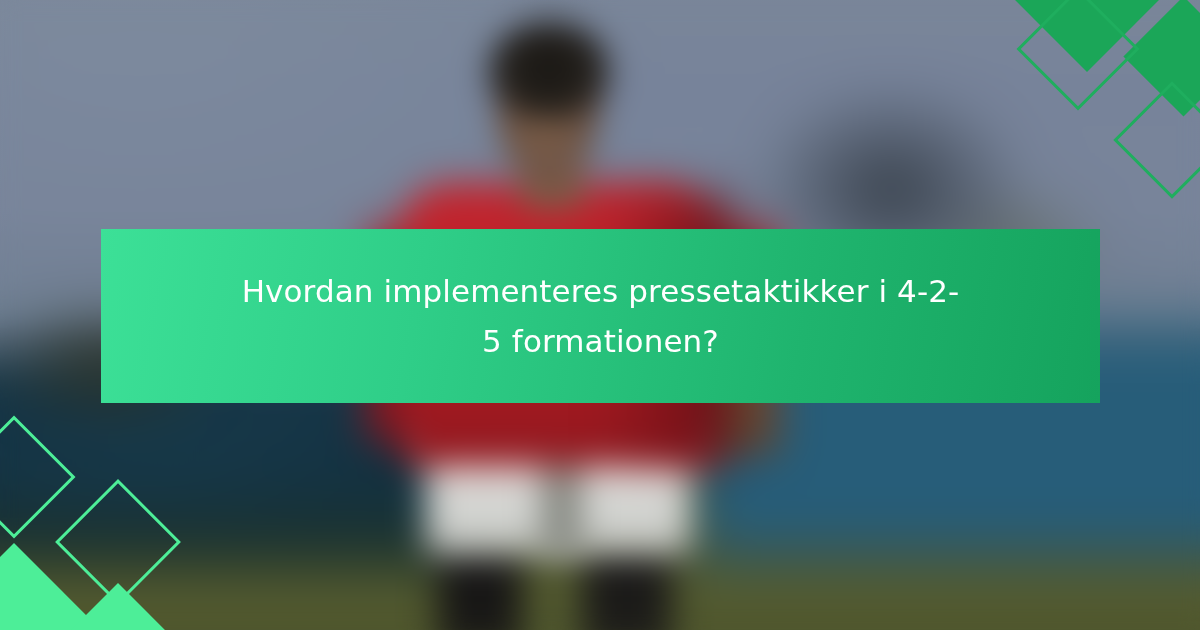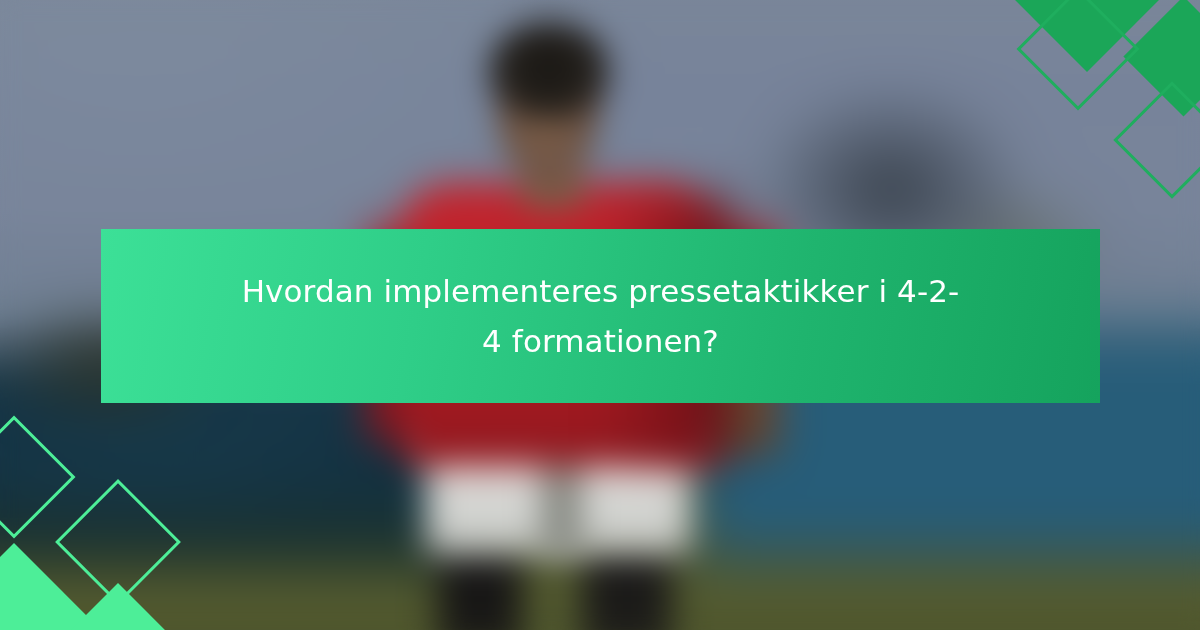--- a/index.html
+++ b/index.html
@@ -296,16 +296,16 @@
     <rect x="-28" y="20" width="84" height="84" transform="rotate(45 14 62)" fill="none" stroke="#4dee98" stroke-width="3"></rect>
 
     <rect x="75" y="84" width="86" height="86" transform="rotate(45 118 127)" fill="none" stroke="#4dee98" stroke-width="3"></rect>
 
     <rect x="-39" y="150" width="106" height="106" transform="rotate(45 14 203)" fill="#4dee98"></rect>
 
     <rect x="65" y="190" width="106" height="106" transform="rotate(45 118 243)" fill="#4dee98"></rect>
   </svg>
 
   <div class="panel">
-    <h1 class="panel-title">Hvordan implementeres pressetaktikker i 4-2-4 formationen?</h1>
+    <h1 class="panel-title">Hvordan implementeres pressetaktikker i 4-2-5 formationen?</h1>
   </div>
 
 </div>
 
 </body></html>

